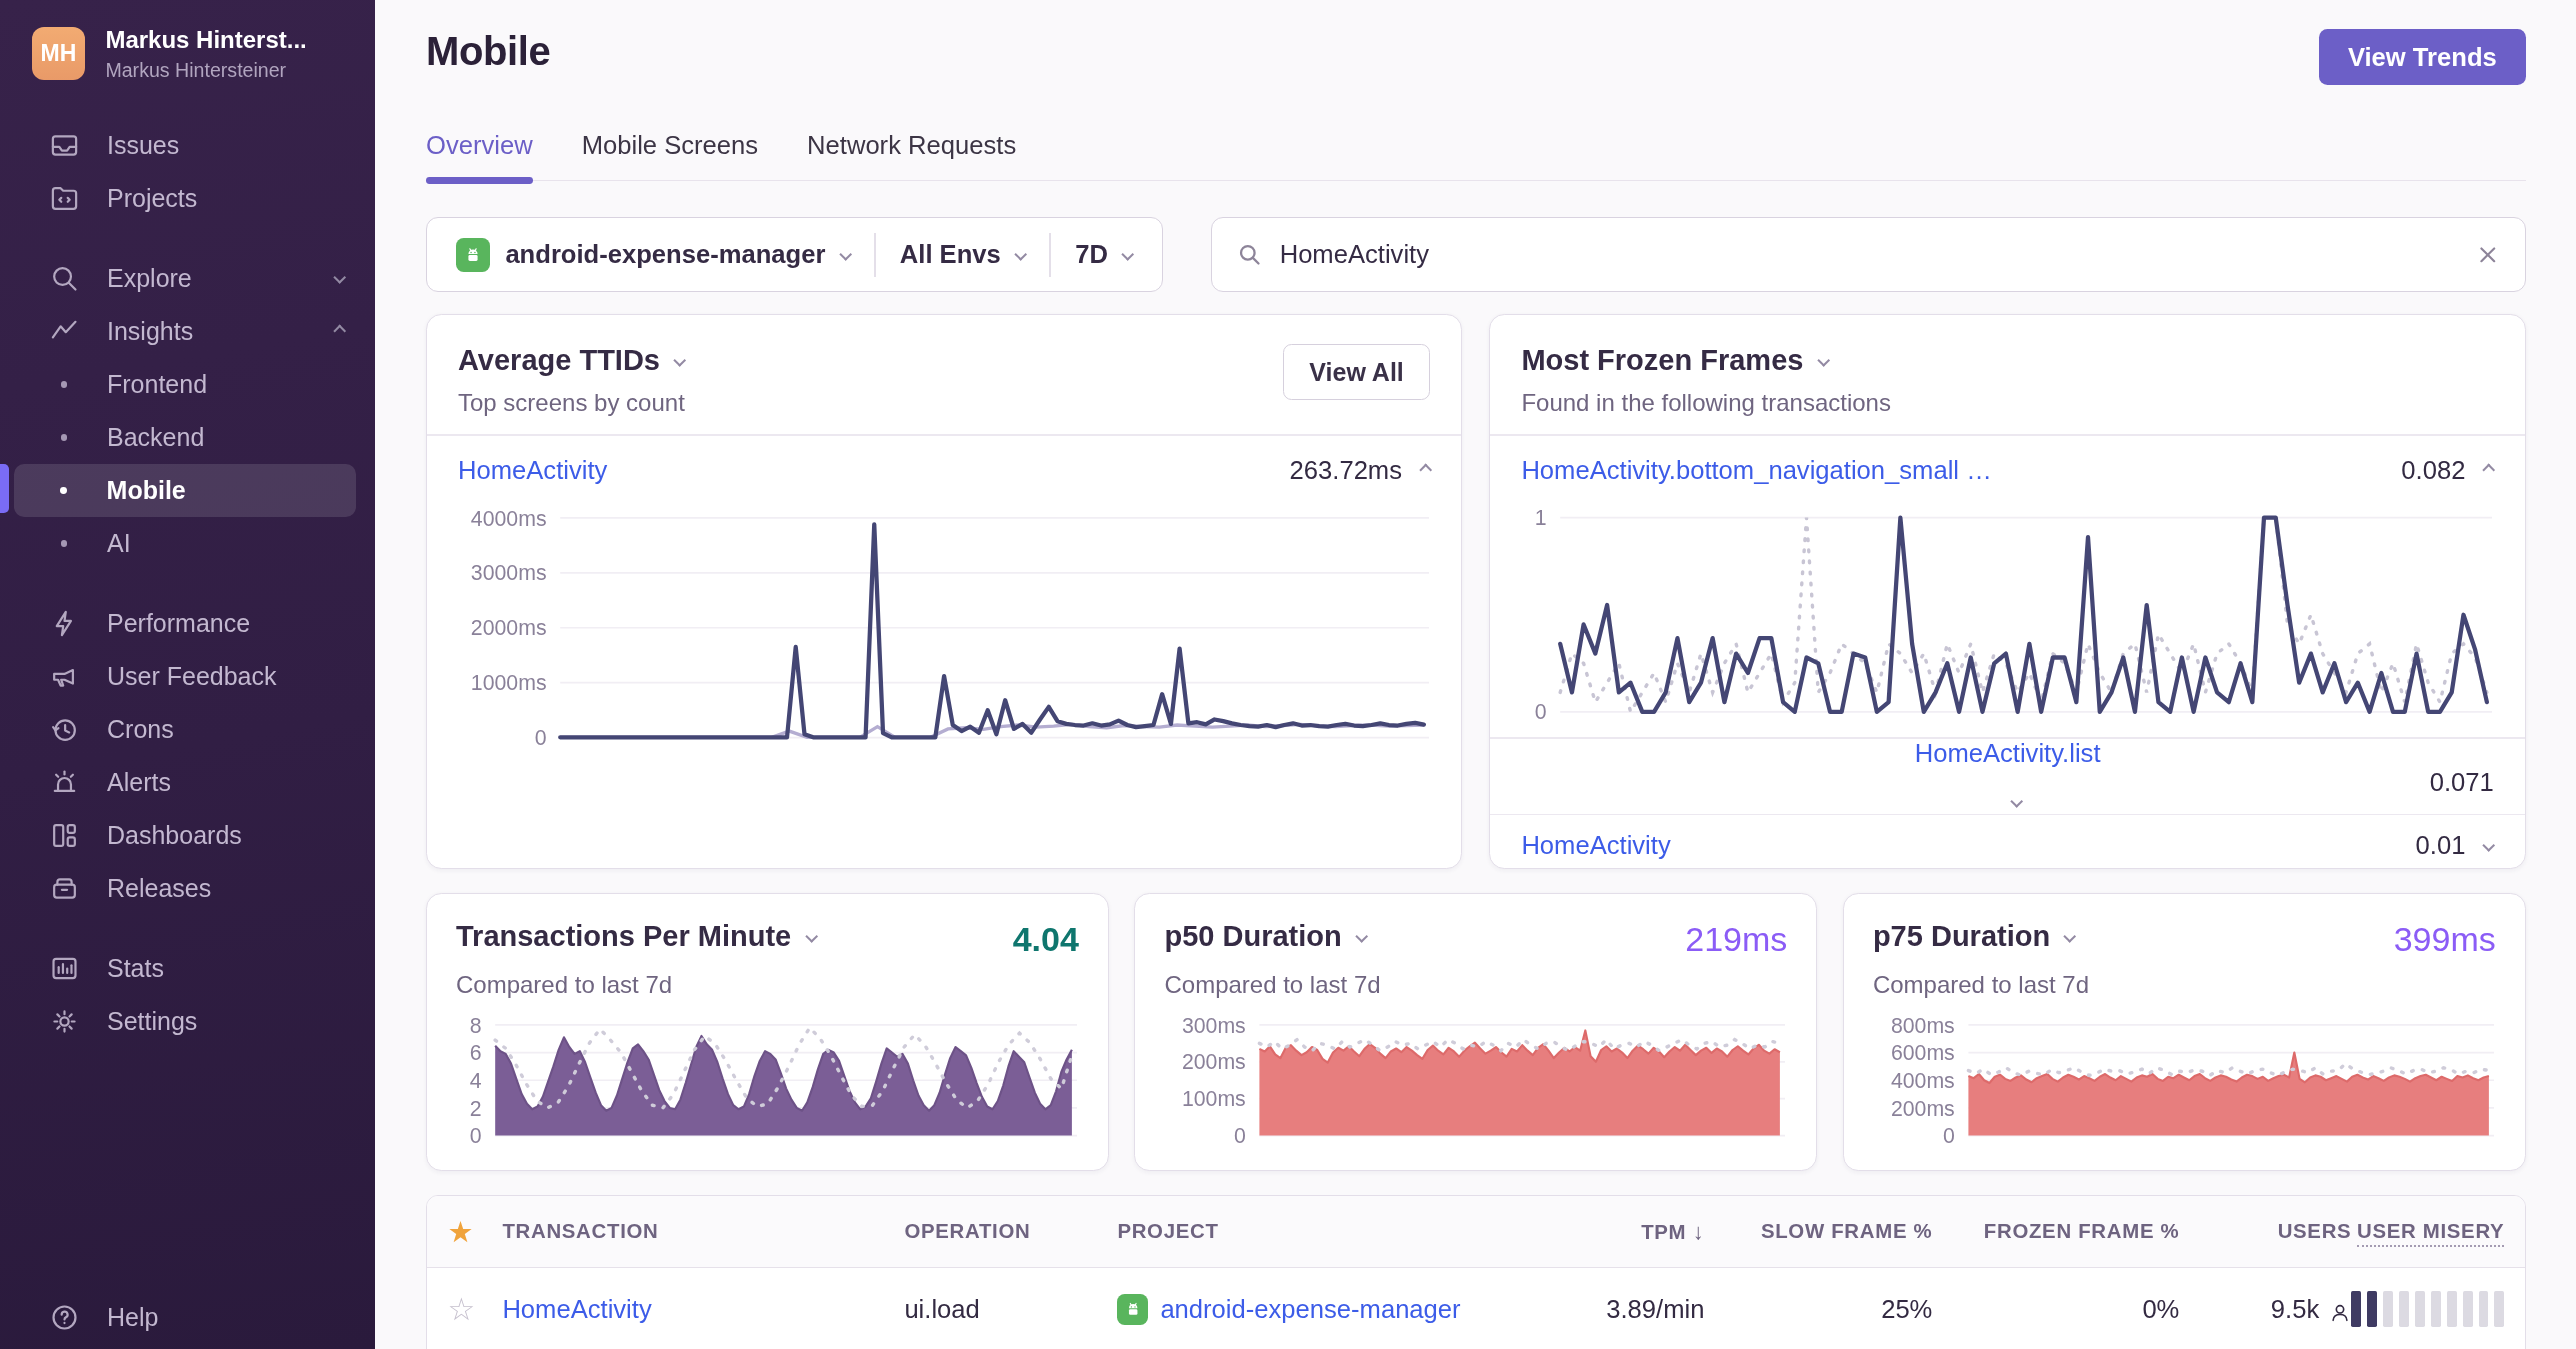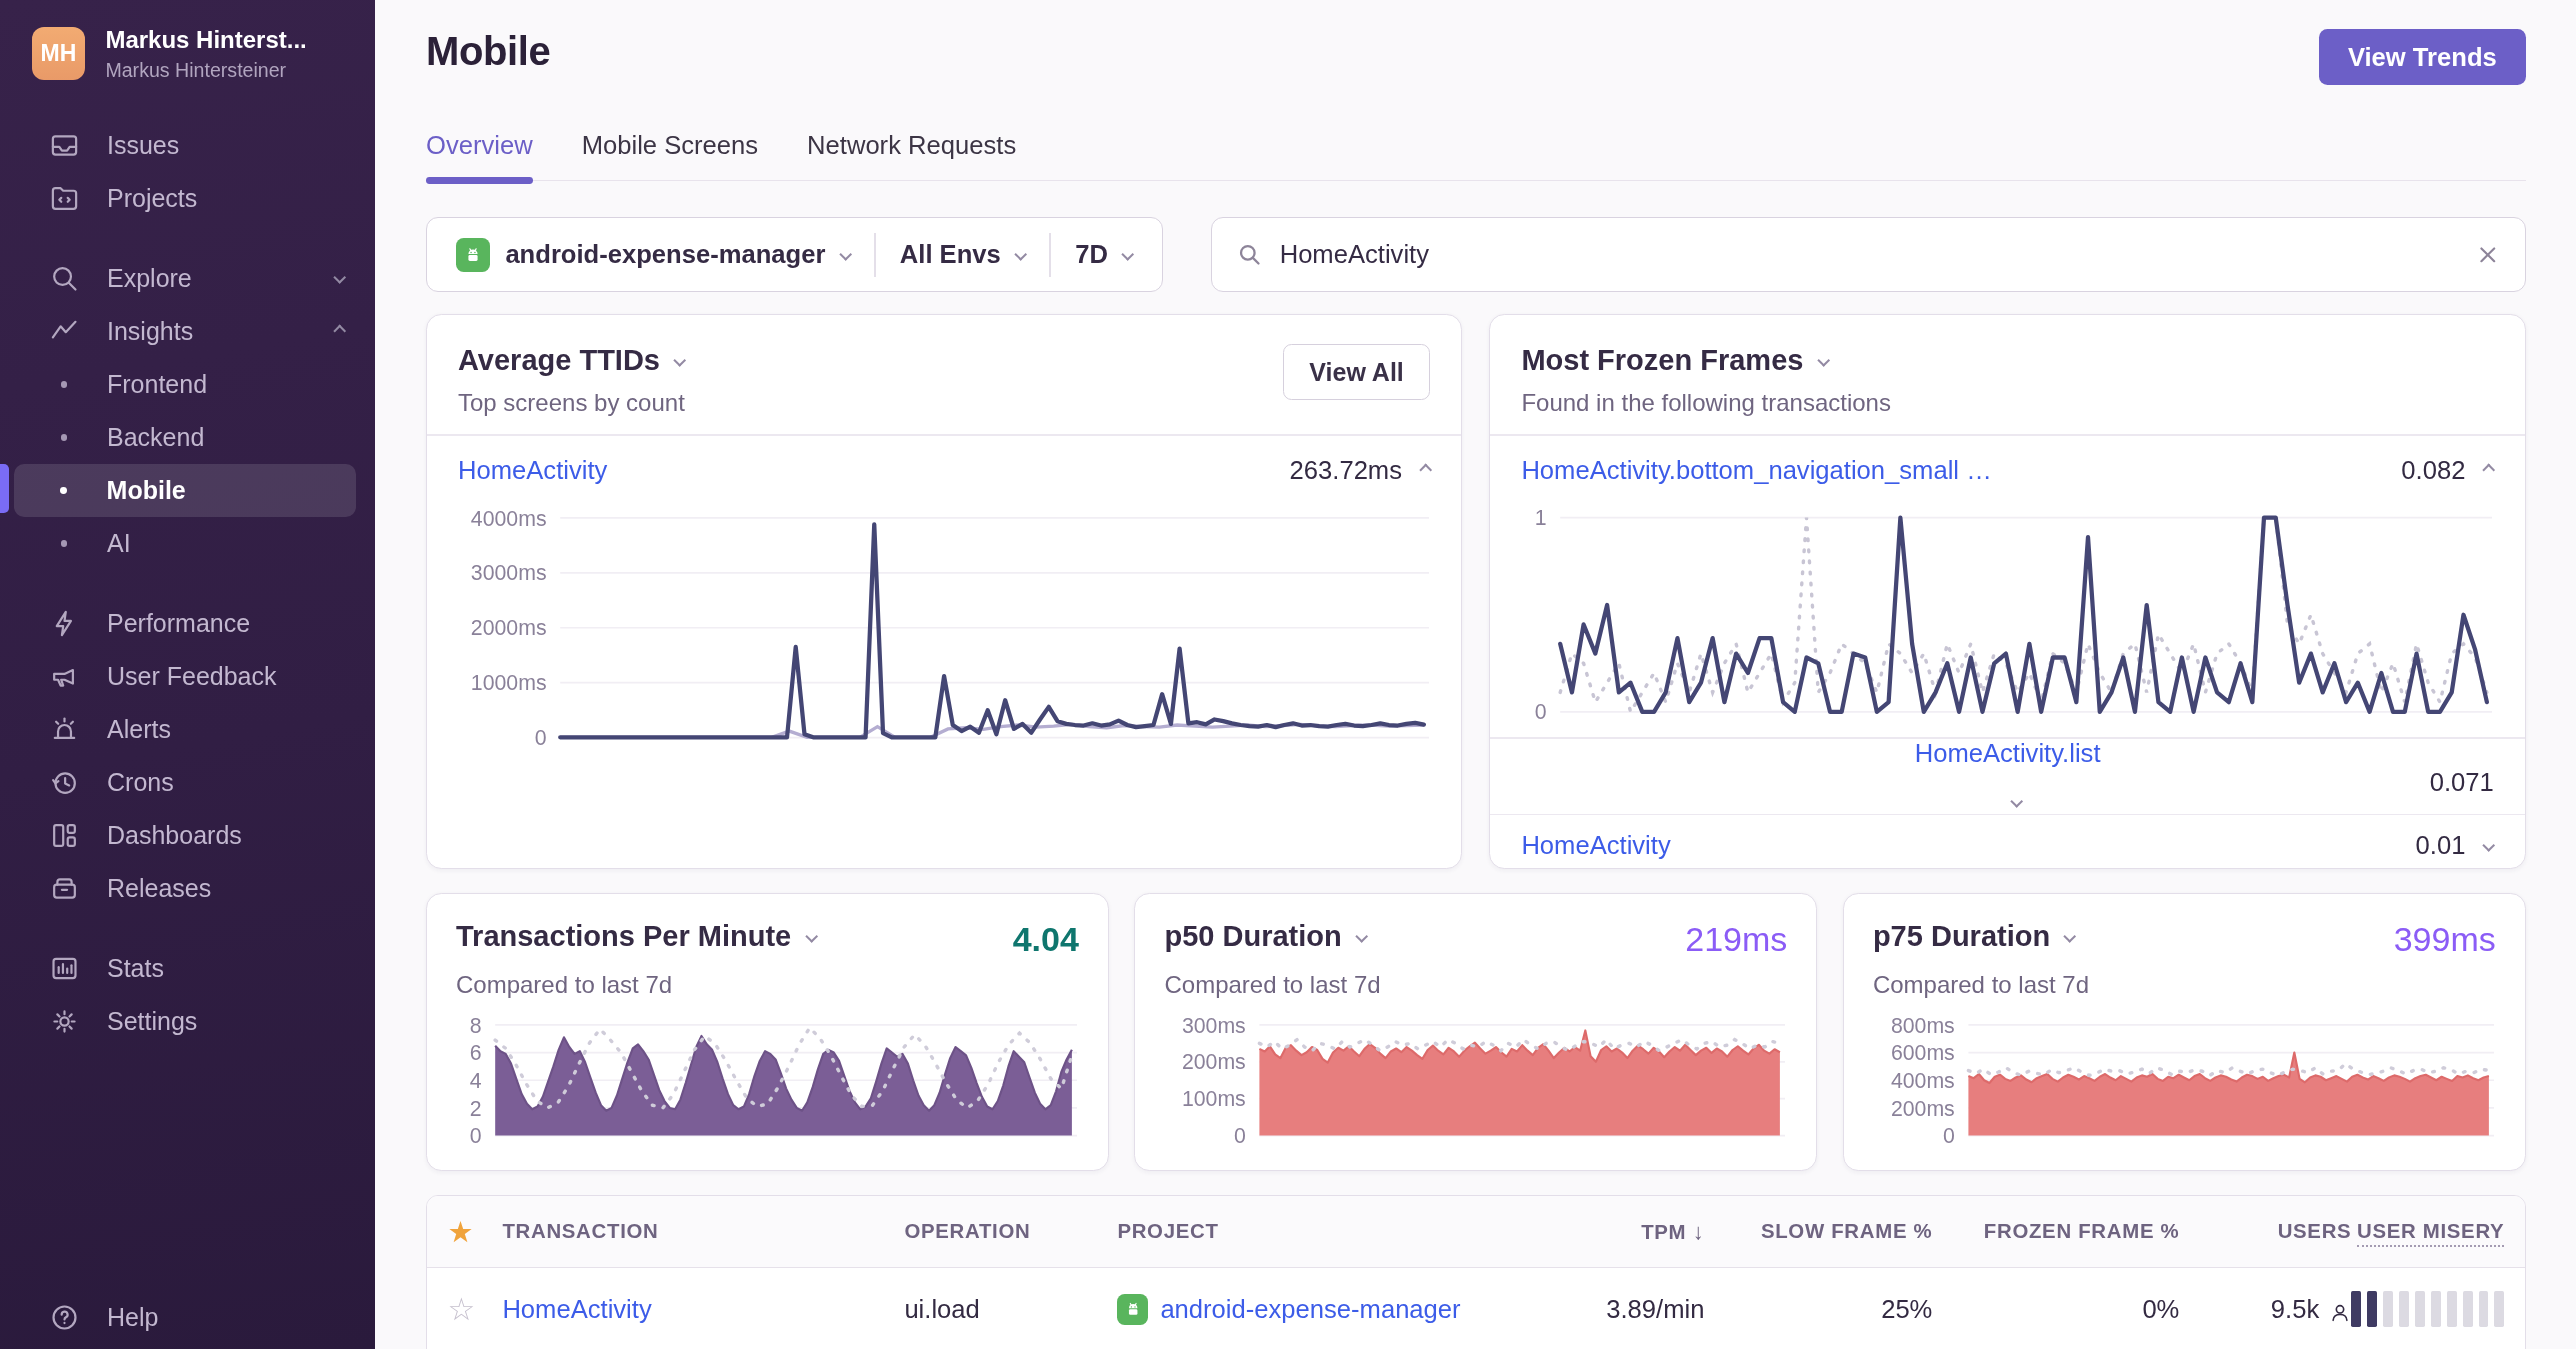--- a/index.html
+++ b/index.html
@@ -197,38 +197,38 @@
       <span class="ico">
           <svg viewBox="0 0 24 24">
             <path d="M4 10v4.5h3l2 4.5h2l-1.6-4.5H12l6.5 3V7L12 10H4z"></path>
           </svg>
         </span>
       <span>User Feedback</span>
     </div>
     <div class="nav-item">
       <span class="ico">
           <svg viewBox="0 0 24 24">
+            <circle cx="12.5" cy="12.5" r="7.5"></circle>
+            <polyline points="12.5 8.5 12.5 12.8 15.6 14.3"></polyline>
+            <polyline points="3.2 10.2 5 12.6 7.3 10.9"></polyline>
+          </svg>
+        </span>
+      <span>Crons</span>
+    </div>
+    <div class="nav-item">
+      <span class="ico">
+          <svg viewBox="0 0 24 24">
             <path d="M7 18.5v-5a5 5 0 0 1 10 0v5"></path>
             <line x1="4.5" y1="18.5" x2="19.5" y2="18.5"></line>
             <line x1="12" y1="3.5" x2="12" y2="5.8"></line>
             <line x1="5.5" y1="6" x2="7.1" y2="7.6"></line>
             <line x1="18.5" y1="6" x2="16.9" y2="7.6"></line>
           </svg>
         </span>
       <span>Alerts</span>
-    </div>
-    <div class="nav-item">
-      <span class="ico">
-          <svg viewBox="0 0 24 24">
-            <circle cx="12.5" cy="12.5" r="7.5"></circle>
-            <polyline points="12.5 8.5 12.5 12.8 15.6 14.3"></polyline>
-            <polyline points="3.2 10.2 5 12.6 7.3 10.9"></polyline>
-          </svg>
-        </span>
-      <span>Crons</span>
     </div>
     <div class="nav-item">
       <span class="ico">
           <svg viewBox="0 0 24 24">
             <rect x="4" y="4" width="7" height="16" rx="1.5"></rect>
             <rect x="14.5" y="4" width="5.5" height="6" rx="1.5"></rect>
             <rect x="14.5" y="13.5" width="5.5" height="6.5" rx="1.5"></rect>
           </svg>
         </span>
       <span>Dashboards</span>

